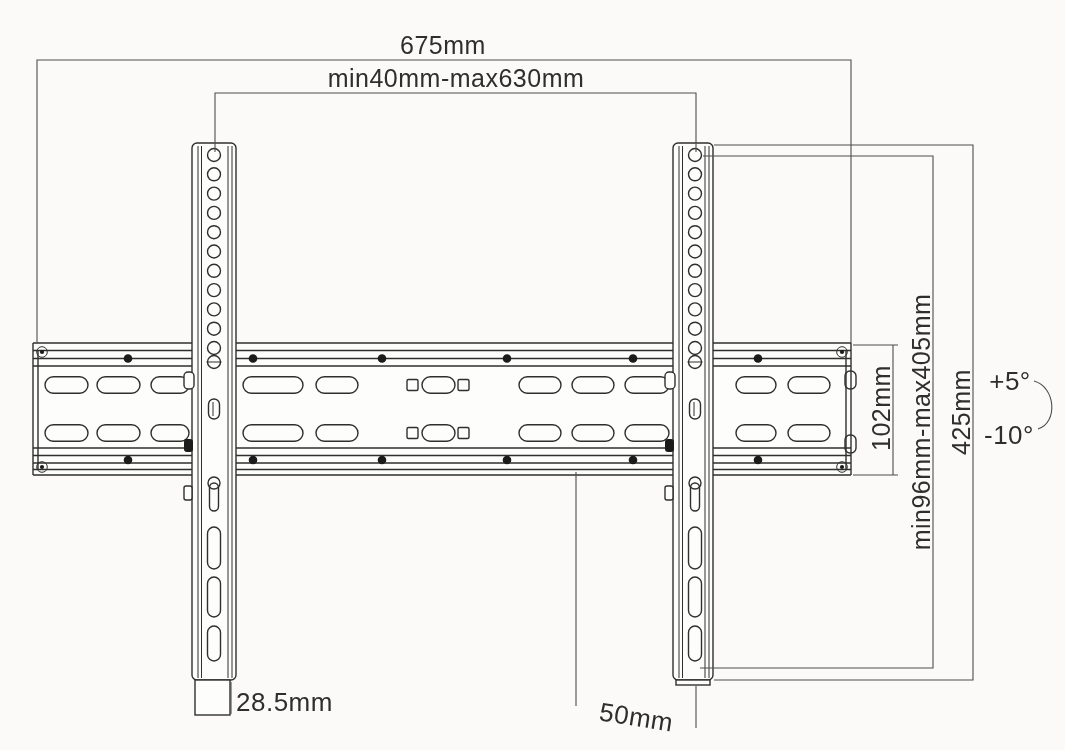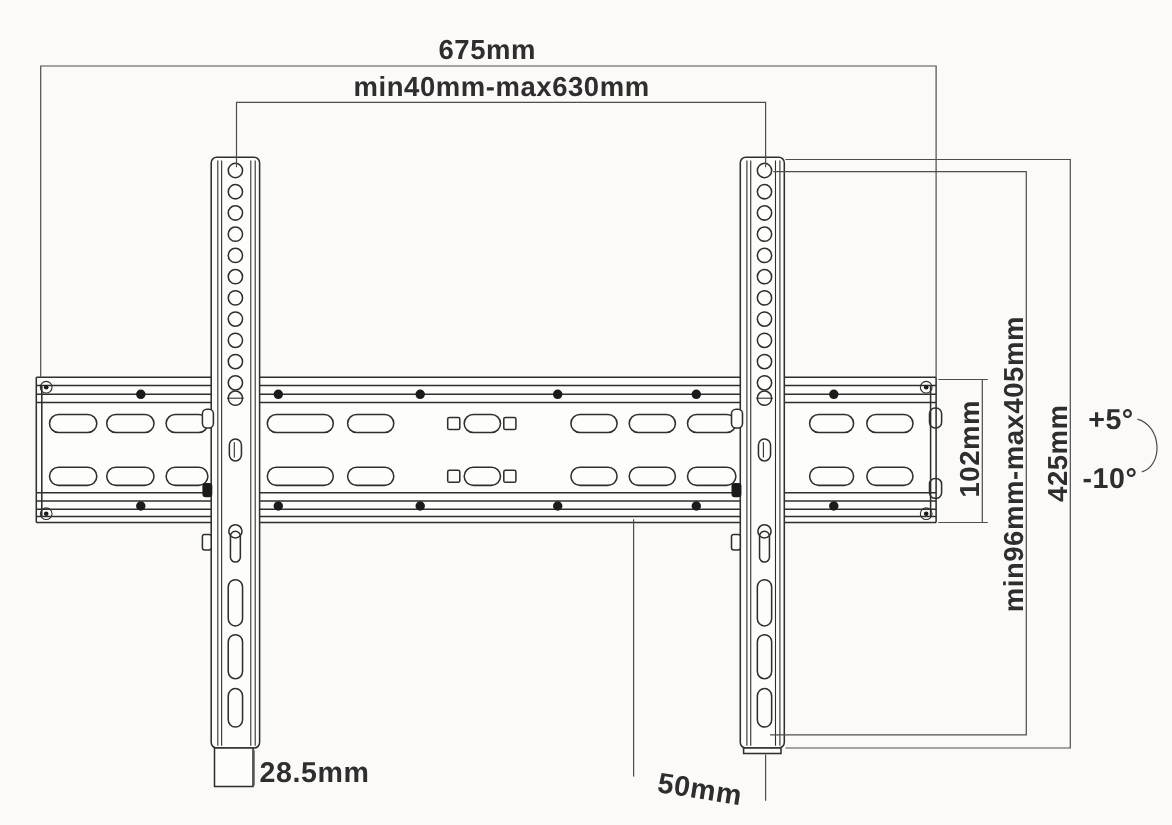--- a/index.html
+++ b/index.html
@@ -1,16 +1,16 @@
 <!DOCTYPE html>
 <html><head>
 <meta charset="utf-8">
 <style>
   html,body{margin:0;padding:0;background:#fbfaf8;}
-  .canvas{position:relative;width:1065px;height:736px;background:#fbfaf8;overflow:hidden;font-weight:bold;}
+  .canvas{position:relative;width:1065px;height:736px;background:#fbfaf8;overflow:hidden;}
   svg{display:block;}
   .d{stroke:#2f2f2f;stroke-width:1.4;fill:none;}
   .d1{stroke:#2f2f2f;stroke-width:1;fill:none;}
   .w{fill:#fdfdfb;stroke:#2f2f2f;stroke-width:1.4;}
   .wf{fill:#fdfdfb;stroke:none;}
   .m{stroke:#4d4d4d;stroke-width:1.1;fill:none;}
   .bolt{fill:#1b1b1b;stroke:none;}
   .t{font-family:"Liberation Sans","DejaVu Sans",sans-serif;fill:#2e2e2e;font-size:25px;letter-spacing:.5px;}
   .t26{font-size:26px;}
 </style>

